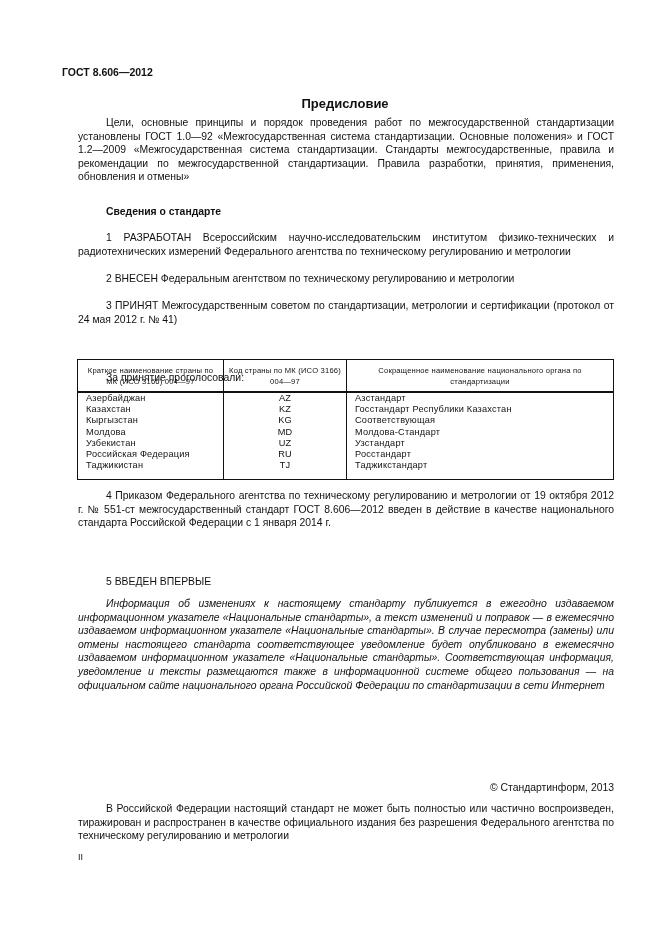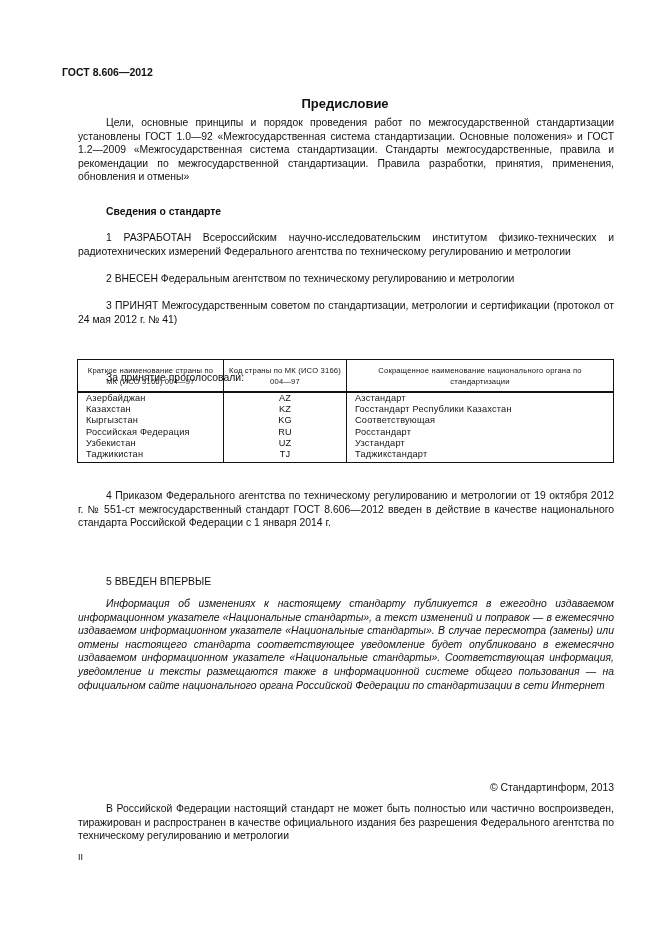--- a/index.html
+++ b/index.html
@@ -21,21 +21,21 @@
     table.vote th {
       font-weight: normal; font-size: 7.6px; line-height: 11px; height: 31px;
       border: 1.4px solid #111; border-bottom: 2px solid #111; text-align: center; vertical-align: middle;
       padding: 0 4px;
     }
     table.vote td {
       border-left: 1.4px solid #111; border-right: 1.4px solid #111;
       padding: 0 8px; line-height: 11.2px; height: 11.2px;
     }
     table.vote tr.first td { padding-top: 0; }
-    table.vote tr.last td { border-bottom: 1.4px solid #111; padding-bottom: 2px; }
+    table.vote tr.last td { border-bottom: 1.4px solid #111; padding-bottom: 8px; }
     table.vote td.code { text-align: center; }
     .col1 { width: 137px; }
     .col2 { width: 114px; }
     .copyright { right: 47px; top: 782px; font-size: 10.4px; }
     .pagenum { left: 78px; top: 852px; font-size: 9px; }
   </style>
 </head>
 <body>
 
 <div class="abs doc-code">ГОСТ 8.606—2012</div>
@@ -72,28 +72,33 @@
       <td>Казахстан</td>
       <td class="code">KZ</td>
       <td>Госстандарт Республики Казахстан</td>
     </tr>
     <tr>
       <td>Кыргызстан</td>
       <td class="code">KG</td>
       <td>Соответствующая</td>
     </tr>
     <tr>
-      <td>Российская Федерация</td>
-      <td class="code">RU</td>
-      <td>Росстандарт</td>
+      <td>Молдова</td>
+      <td class="code">MD</td>
+      <td>Молдова-Стандарт</td>
     </tr>
     <tr>
       <td>Узбекистан</td>
       <td class="code">UZ</td>
       <td>Узстандарт</td>
+    </tr>
+    <tr>
+      <td>Российская Федерация</td>
+      <td class="code">RU</td>
+      <td>Росстандарт</td>
     </tr>
     <tr class="last">
       <td>Таджикистан</td>
       <td class="code">TJ</td>
       <td>Таджикстандарт</td>
     </tr>
   </tbody>
 </table>
 
 <p class="abs para indent" style="top:489px;margin:0;">4 Приказом Федерального агентства по техническому регулированию и метрологии от 19 октября 2012 г. № 551-ст межгосударственный стандарт ГОСТ 8.606—2012 введен в действие в качестве национального стандарта Российской Федерации с 1 января 2014 г.</p>

